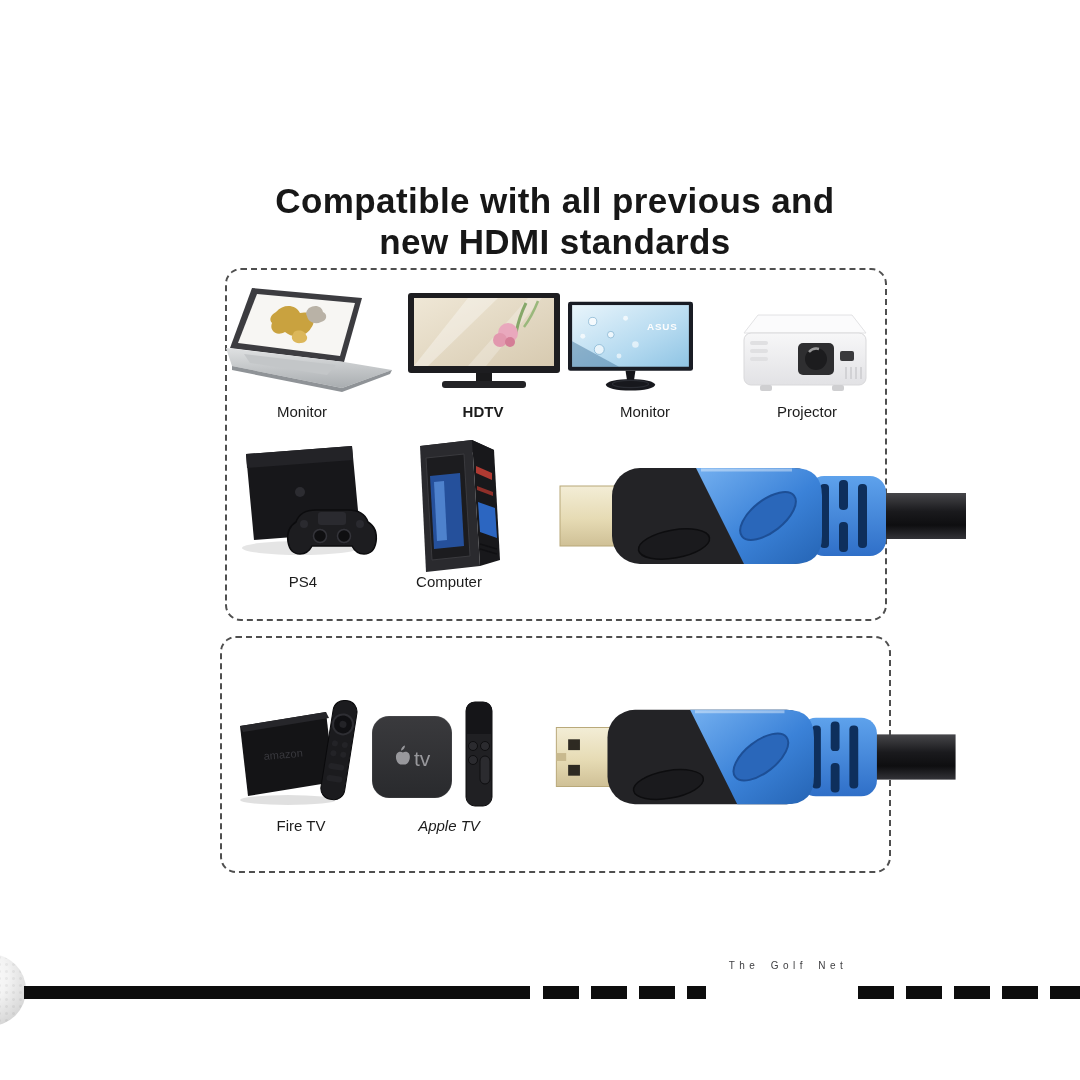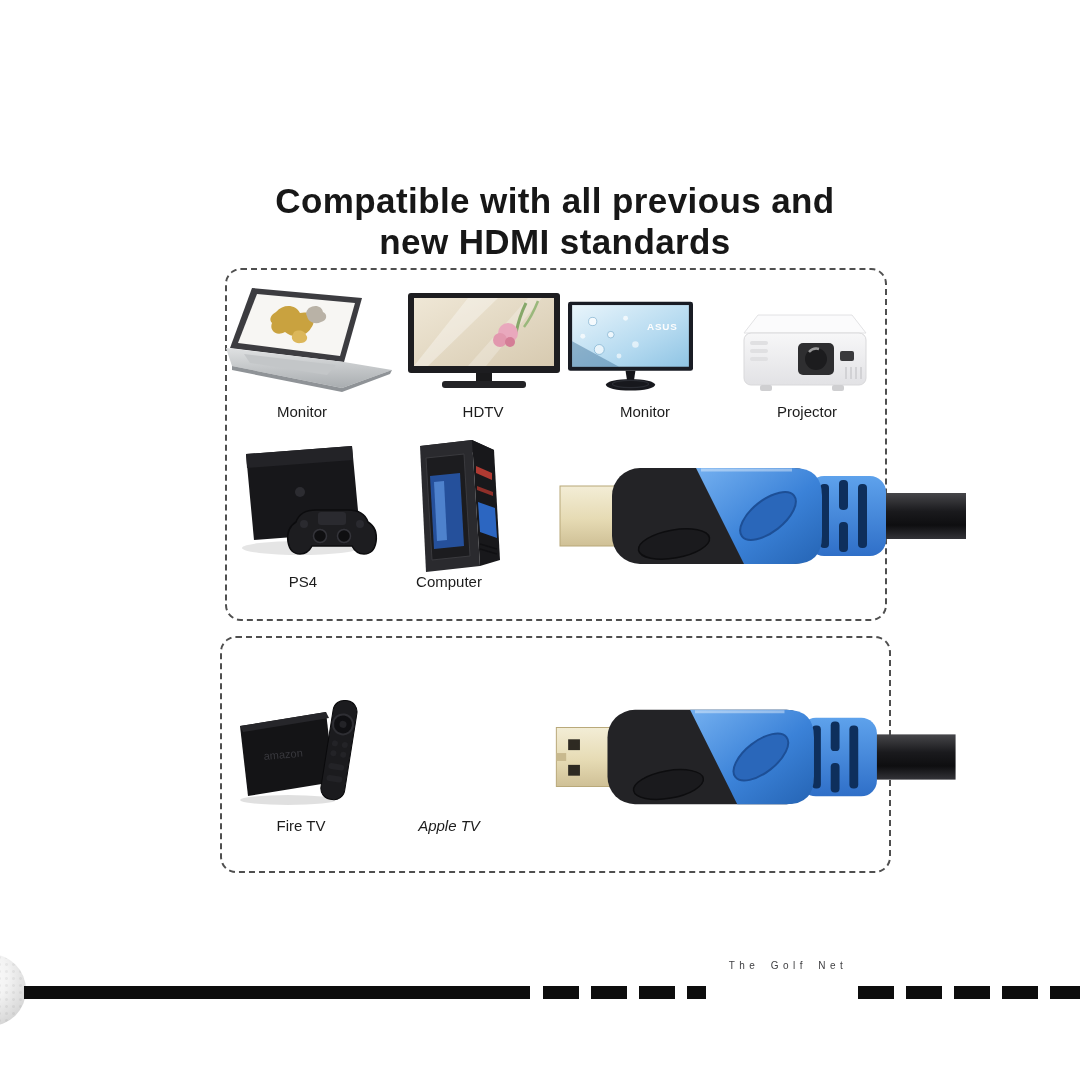--- a/index.html
+++ b/index.html
@@ -174,21 +174,21 @@
           <line x1="117" y1="64" x2="117" y2="76"></line>
         <line x1="122" y1="64" x2="122" y2="76"></line>
           <line x1="127" y1="64" x2="127" y2="76"></line>
       </g>
       <rect x="26" y="82" width="12" height="6" rx="2" fill="#cfcfd1"></rect>
       <rect x="98" y="82" width="12" height="6" rx="2" fill="#cfcfd1"></rect>
     </svg>
   </div>
 
   <div class="label" style="left:247px;top:403px;">Monitor</div>
-  <div class="label" style="left:428px;top:403px;">HDTV</div>
+  <div class="label" style="left:428px;top:403px;font-weight:bold;">HDTV</div>
   <div class="label" style="left:590px;top:403px;">Monitor</div>
   <div class="label" style="left:752px;top:403px;">Projector</div>
 
   <div class="dev" style="left:228px;top:440px;width:152px;height:128px;">
     <svg viewBox="0 0 152 128">
       <ellipse cx="72" cy="108" rx="58" ry="7" fill="rgba(0,0,0,0.10)"></ellipse>
       <polygon points="18,14 124,6 132,92 26,100" fill="#17171a"></polygon>
       <polygon points="18,14 124,6 125,20 19,28" fill="#232327"></polygon>
       <circle cx="72" cy="52" r="5" fill="#2c2c31"></circle>
       <g transform="translate(58,62)">
@@ -251,20 +251,37 @@
         <rect x="92" y="4" width="24" height="100" rx="11" fill="#1b1b1e" stroke="#0a0a0c" stroke-width="1"></rect>
         <circle cx="104" cy="28" r="10" fill="#101013" stroke="#2e2e33" stroke-width="2"></circle>
         <circle cx="104" cy="28" r="3.5" fill="#232327"></circle>
         <circle cx="99" cy="48" r="3" fill="#232327"></circle>
           <circle cx="109" cy="48" r="3" fill="#232327"></circle>
         <circle cx="99" cy="58" r="3" fill="#232327"></circle>
           <circle cx="109" cy="58" r="3" fill="#232327"></circle>
         <rect x="96" y="68" width="16" height="6" rx="3" fill="#232327"></rect>
         <rect x="96" y="80" width="16" height="6" rx="3" fill="#232327"></rect>
       </g>
+    </svg>
+  </div>
+  <div class="dev" style="left:370px;top:700px;width:126px;height:110px;">
+    <svg viewBox="0 0 126 110">
+      <rect x="2" y="16" width="80" height="82" rx="17" fill="url(#gAtv)"></rect>
+      <rect x="2" y="16" width="80" height="82" rx="17" fill="none" stroke="rgba(255,255,255,0.08)" stroke-width="1.5"></rect>
+      <g fill="#98989c">
+        <path d="M31,50.5 c0,-2.6 2.1,-4.7 3.9,-5 c0.2,2.7 -2.2,5.2 -3.9,5 z"></path>
+        <path d="M38.5,53 c-1.6,-1.6 -4,-1.6 -5.6,-0.5 c-1.6,-1.1 -4,-1.1 -5.6,0.5 c-2.2,2.2 -1.6,7.3 1,10.2 c1.3,1.4 2.7,1.4 4.6,1.4 c1.9,0 3.3,0 4.6,-1.4 c2.6,-2.9 3.2,-8 1,-10.2 z"></path>
+      </g>
+      <text x="44" y="66" font-size="21" fill="#98989c" font-family="Liberation Sans, sans-serif">tv</text>
+      <rect x="96" y="2" width="26" height="104" rx="9" fill="#202023" stroke="#0d0d0f" stroke-width="1"></rect>
+      <path d="M96,11 q0,-9 9,-9 l8,0 q9,0 9,9 l0,23 l-26,0 z" fill="#151518"></path>
+      <circle cx="103" cy="46" r="4.5" fill="#2b2b2f" stroke="#0e0e10"></circle>
+      <circle cx="115" cy="46" r="4.5" fill="#2b2b2f" stroke="#0e0e10"></circle>
+      <circle cx="103" cy="60" r="4.5" fill="#2b2b2f" stroke="#0e0e10"></circle>
+      <rect x="110" y="56" width="10" height="28" rx="5" fill="#2b2b2f" stroke="#0e0e10"></rect>
     </svg>
   </div>
 
   <div class="label" style="left:246px;top:817px;">Fire TV</div>
   <div class="label" style="left:394px;top:817px;font-style:italic;">Apple TV</div>
 
   <div class="dev" style="left:548px;top:698px;width:412px;height:118px;">
     <svg viewBox="0 0 410 120">
       <rect x="318" y="37" width="92" height="46" fill="url(#gCable)"></rect>
       <rect x="252" y="20" width="78" height="80" rx="16" fill="url(#gRib)"></rect>

